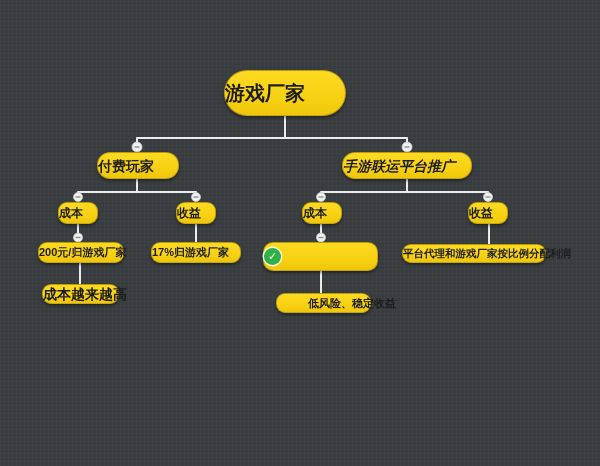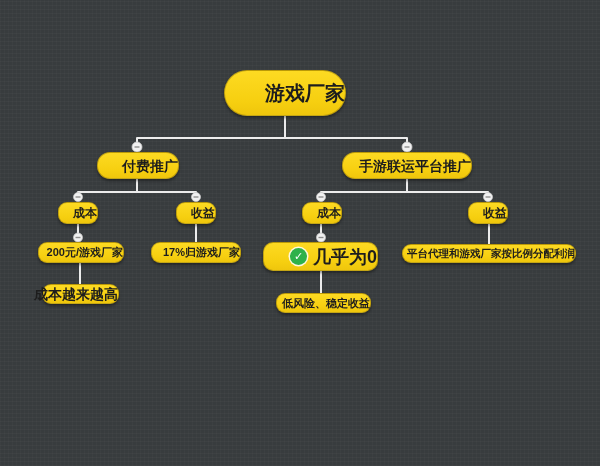--- a/index.html
+++ b/index.html
@@ -9,21 +9,21 @@
   }
   #canvas{
     position:relative;width:600px;height:466px;
     background-color:#383c3e;
     background-image:
       repeating-linear-gradient(0deg, rgba(255,255,255,0.022) 0 1px, transparent 1px 4px),
       repeating-linear-gradient(90deg, rgba(255,255,255,0.018) 0 1px, transparent 1px 4px);
   }
   #links{position:absolute;left:0;top:0;}
   .node{
-    position:absolute;display:flex;align-items:center;justify-content:flex-end;
+    position:absolute;display:flex;align-items:center;justify-content:flex-start;
     background:linear-gradient(180deg,#fdda22 0%,#f6cf10 70%,#efc60c 100%);
     color:#1d1d1d;font-weight:bold;white-space:nowrap;box-sizing:border-box;
     border:1px solid rgba(90,70,0,0.35);
     box-shadow:0 2px 3px rgba(0,0,0,0.38);
     cursor:default;line-height:1;
   }
   .check{
     display:inline-flex;align-items:center;justify-content:center;
     width:17px;height:17px;border-radius:50%;
     background:#2fb14a;color:#ffffff;font-size:11px;font-weight:bold;
@@ -68,48 +68,47 @@
       <g>
         <circle cx="321" cy="237.5" r="4.5" fill="#f1f1f1" stroke="#c9c9c9" stroke-width="0.8"></circle>
         <line x1="318.5" x2="323.5" y1="237.5" y2="237.5" stroke="#8f8f8f" stroke-width="1.4"></line>
       </g>
     </svg>
   <div id="nodes">
       <div class="node" style="left: 224px; top: 70px; width: 122px; height: 46px; font-size: 20px; border-radius: 23px;">
         <span>游戏厂家</span>
       </div>
       <div class="node" style="left: 97px; top: 152px; width: 82px; height: 27px; font-size: 14px; border-radius: 13px;">
-        <span>付费推广</span>
+        <span>付费玩家</span>
       </div>
-      <div class="node" style="left: 342px; top: 152px; width: 130px; height: 27px; font-size: 14px; border-radius: 13px;">
+      <div class="node" style="left: 342px; top: 152px; width: 130px; height: 27px; font-size: 14px; border-radius: 13px; font-style: italic;">
         <span>手游联运平台推广</span>
       </div>
       <div class="node" style="left: 58px; top: 202px; width: 40px; height: 22px; font-size: 12px; border-radius: 9px;">
         <span>成本</span>
       </div>
       <div class="node" style="left: 176px; top: 202px; width: 40px; height: 22px; font-size: 12px; border-radius: 9px;">
         <span>收益</span>
       </div>
       <div class="node" style="left: 302px; top: 202px; width: 40px; height: 22px; font-size: 12px; border-radius: 9px;">
         <span>成本</span>
       </div>
       <div class="node" style="left: 468px; top: 202px; width: 40px; height: 22px; font-size: 12px; border-radius: 9px;">
         <span>收益</span>
       </div>
       <div class="node" style="left: 38px; top: 242px; width: 86px; height: 21px; font-size: 11px; border-radius: 9px;">
-        <span>200元/游戏厂家</span>
+        <span>200元/归游戏厂家</span>
       </div>
       <div class="node" style="left: 151px; top: 242px; width: 90px; height: 21px; font-size: 11px; border-radius: 9px;">
         <span>17%归游戏厂家</span>
       </div>
       <div class="node" style="left: 263px; top: 242px; width: 115px; height: 29px; font-size: 18px; border-radius: 10px;">
         <span class="check">✓</span>
-        <span>几乎为0</span>
       </div>
-      <div class="node" style="left: 402px; top: 244px; width: 174px; height: 19px; font-size: 10.5px; border-radius: 9px;">
+      <div class="node" style="left: 402px; top: 244px; width: 144px; height: 19px; font-size: 10.5px; border-radius: 9px;">
         <span>平台代理和游戏厂家按比例分配利润</span>
       </div>
       <div class="node" style="left: 42px; top: 284px; width: 77px; height: 20px; font-size: 14px; border-radius: 9px;">
         <span>成本越来越高</span>
       </div>
       <div class="node" style="left: 276px; top: 293px; width: 95px; height: 20px; font-size: 11px; border-radius: 9px; padding-left: 31px;">
         <span>低风险、稳定收益</span>
       </div>
     </div>
 </div>

